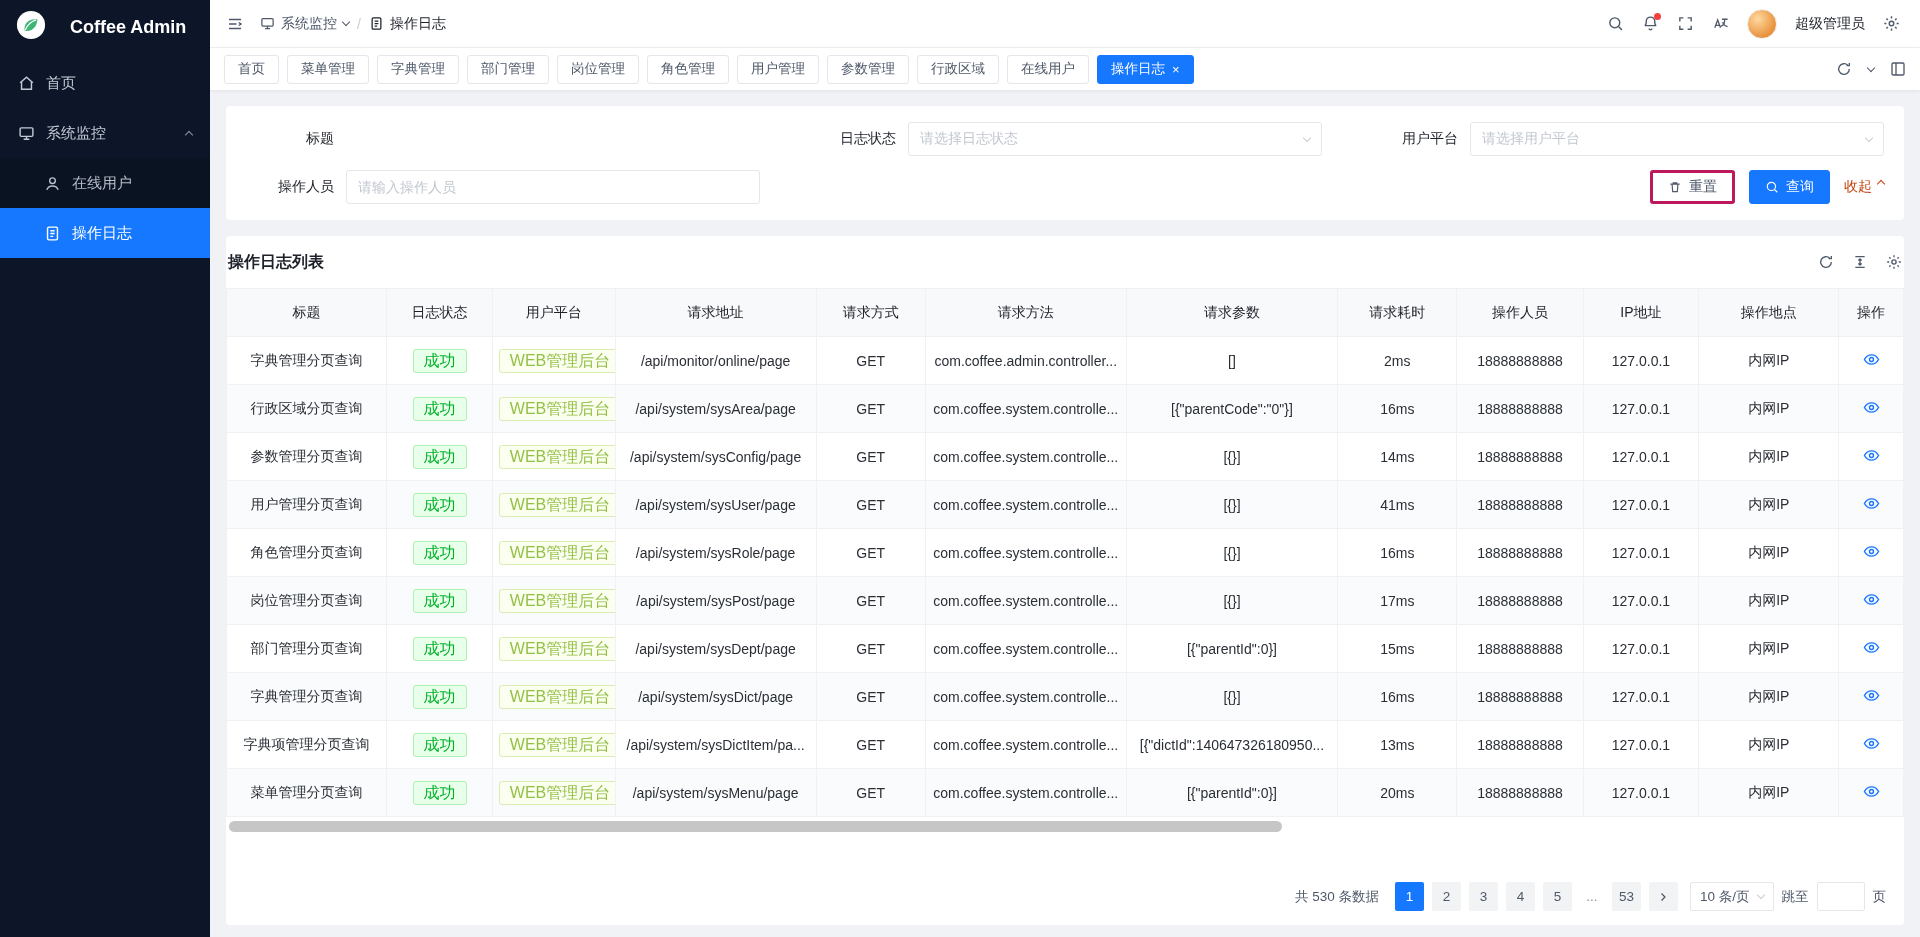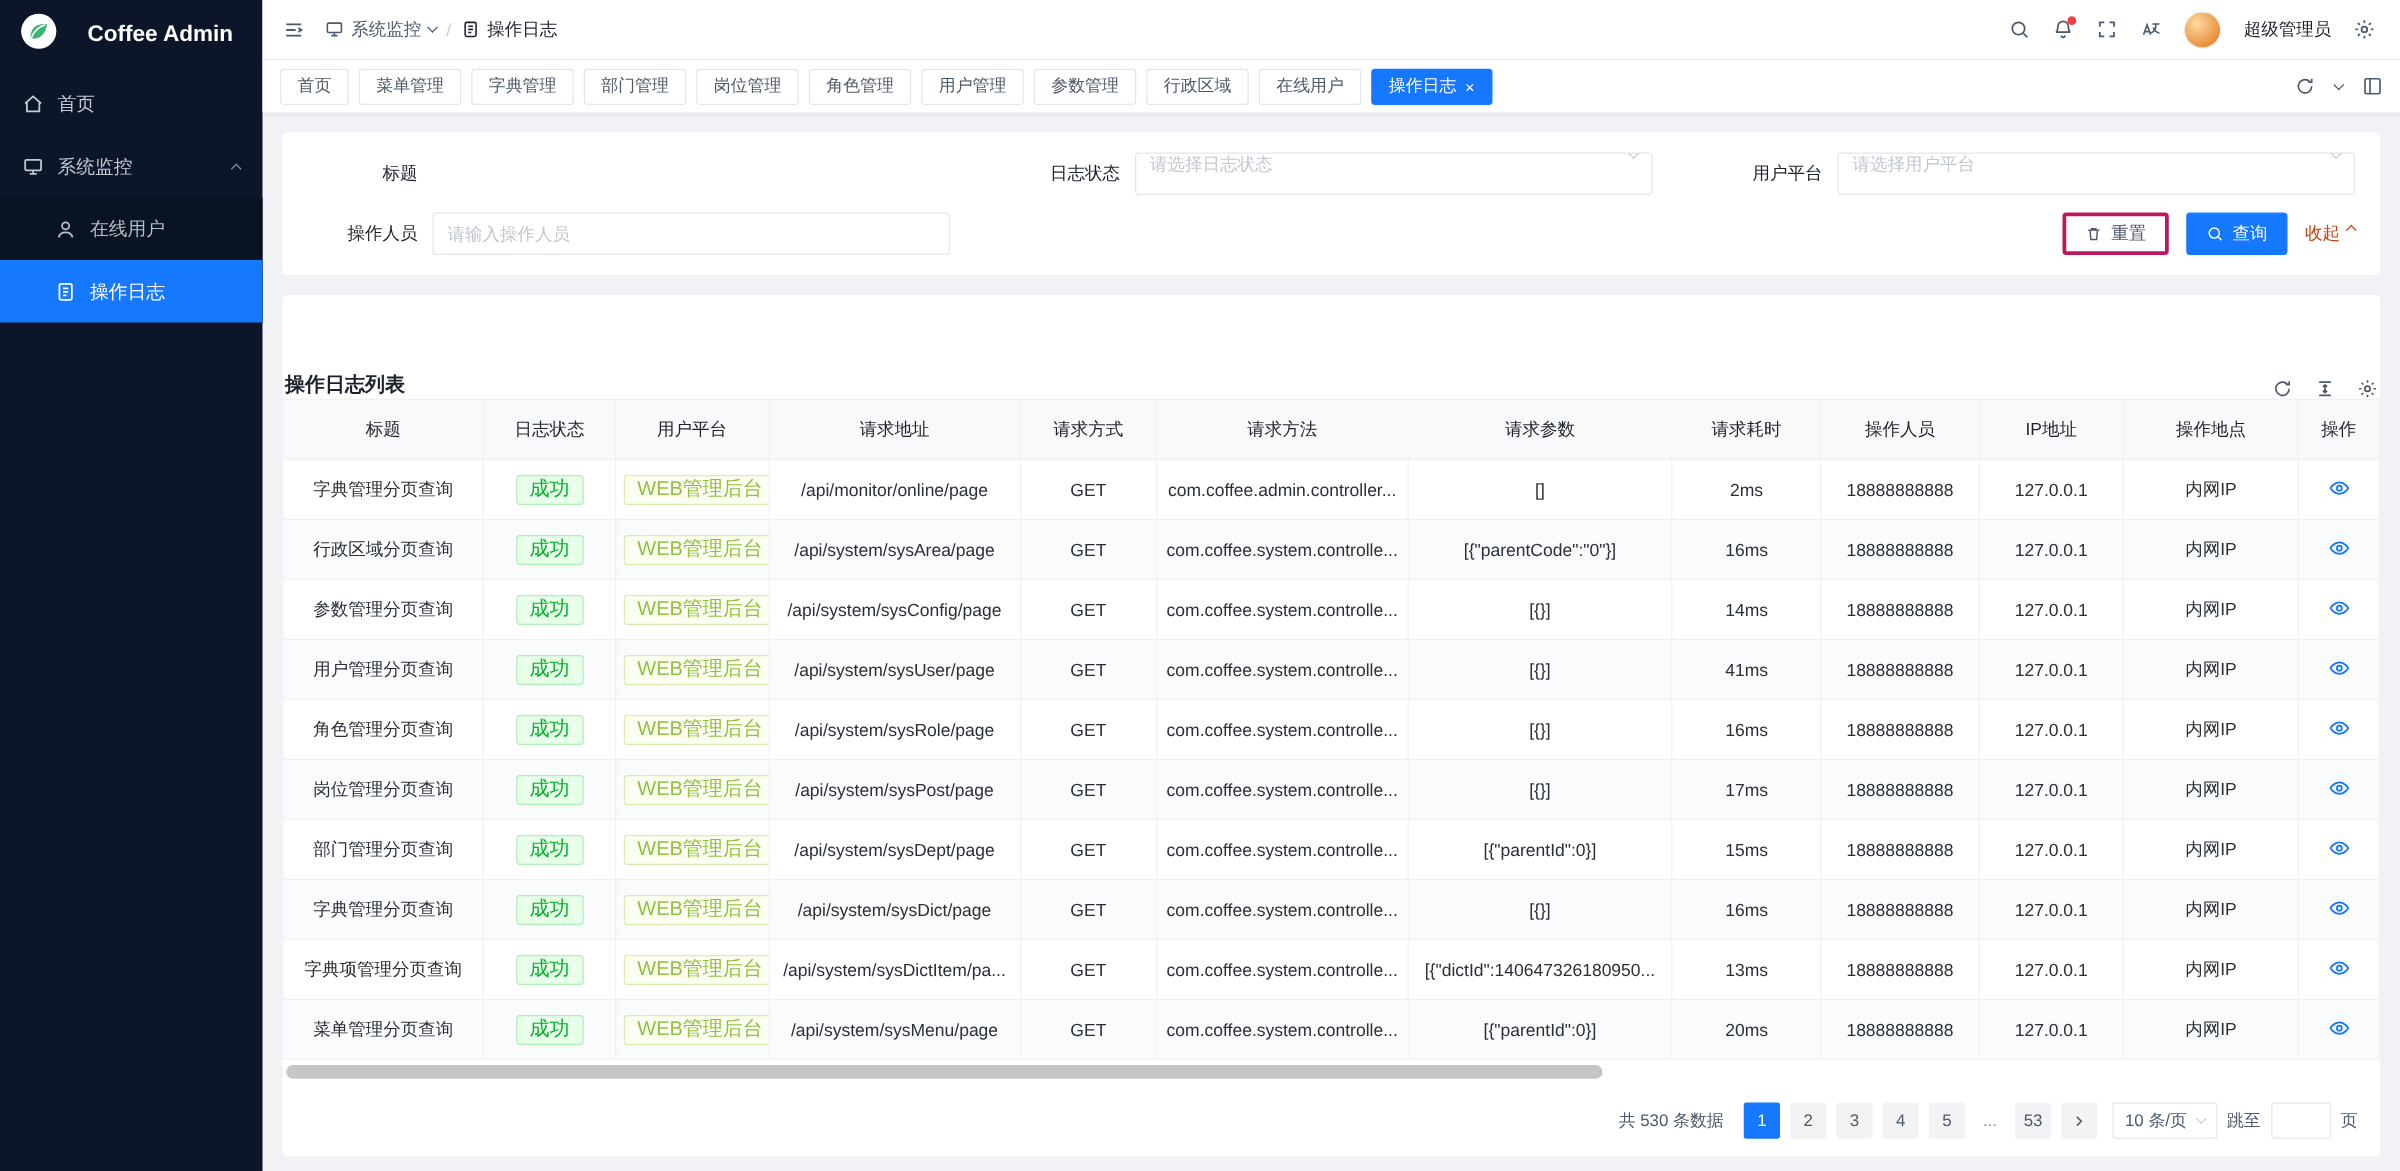--- a/index.html
+++ b/index.html
@@ -48,33 +48,33 @@
   .content { flex:1; padding:16px 16px 12px; display:flex; flex-direction:column; gap:16px; min-height:0; }
   .card { background:#fff; border-radius:4px; }
 
   
   .filter-card { padding:16px 20px; }
   .filter-grid { display:grid; grid-template-columns:repeat(3,1fr); column-gap:48px; row-gap:14px; }
   .field { display:flex; align-items:center; }
   .field > label { width:88px; flex:0 0 88px; text-align:right; margin-right:12px; font-size:14px; color:#1d2129; }
   .input { flex:1; height:34px; border:1px solid #e5e6eb; border-radius:3px; padding:0 11px; font-size:14px; color:#1d2129; background:#fff; outline:none; font-family:inherit; }
   .input::placeholder { color:#c2c7d0; }
-  .select { display:flex; cursor:pointer; }
+  .select { display:flex; align-items:center; cursor:pointer; }
   .select .ph { color:#c2c7d0; flex:1; white-space:nowrap; overflow:hidden; }
   .select .caret { color:#c9cdd4; }
   .filter-actions { grid-column:2 / 4; display:flex; align-items:center; justify-content:flex-end; gap:14px; }
   .btn { height:34px; padding:0 15px; border-radius:3px; font-size:14px; display:inline-flex; align-items:center; gap:7px; cursor:pointer; font-family:inherit; }
   .btn svg { width:14px; height:14px; }
   .btn-reset { background:#fff; border:3px solid #be185d; color:#4e5969;margin-left:44px; }
   .btn-primary { background:#1677ff; border:1px solid #1677ff; color:#fff; }
   .collapse-link { color:#c2410c; font-size:14px; display:inline-flex; align-items:flex-start; gap:6px; cursor:pointer; }
 
   
   .table-card { flex:1; display:flex; flex-direction:column; min-height:0; overflow:hidden; }
-  .card-head { height:52px; flex:0 0 52px; display:flex; align-items:flex-end; padding:0 2px;margin-top:31px; }
+  .card-head { height:52px; flex:0 0 52px; display:flex; align-items:center; padding:0 2px; }
   .card-title { font-size:16px; font-weight:bold; color:#1d2129; }
   .card-tools { margin-left:auto; display:flex; align-items:center; gap:18px; color:#4e5969; }
   .card-tools svg { width:16px; height:16px; cursor:pointer; }
 
   table { width:100%; border-collapse:collapse; table-layout:fixed; font-size:14px; }
   th { height:48px; background:#f8f9fb; color:#1d2129; font-weight:500; border:1px solid #f0f1f3; padding:0 6px; white-space:nowrap; overflow:hidden; text-overflow:ellipsis; }
   td { height:48px; text-align:center; color:#2a2f36; border:1px solid #f0f1f3; padding:0 6px; white-space:nowrap; overflow:hidden; text-overflow:ellipsis; }
   tbody tr:nth-child(even) td { background:#fafbfc; }
   th:last-child, td:last-child { border-left:1px solid #e5e6eb; box-shadow:-7px 0 7px -7px rgba(0,0,0,.18); }
   .tag { display:inline-block; height:24px; line-height:22px; padding:0 10px; border-radius:3px; font-size:16px; border:1px solid; }

